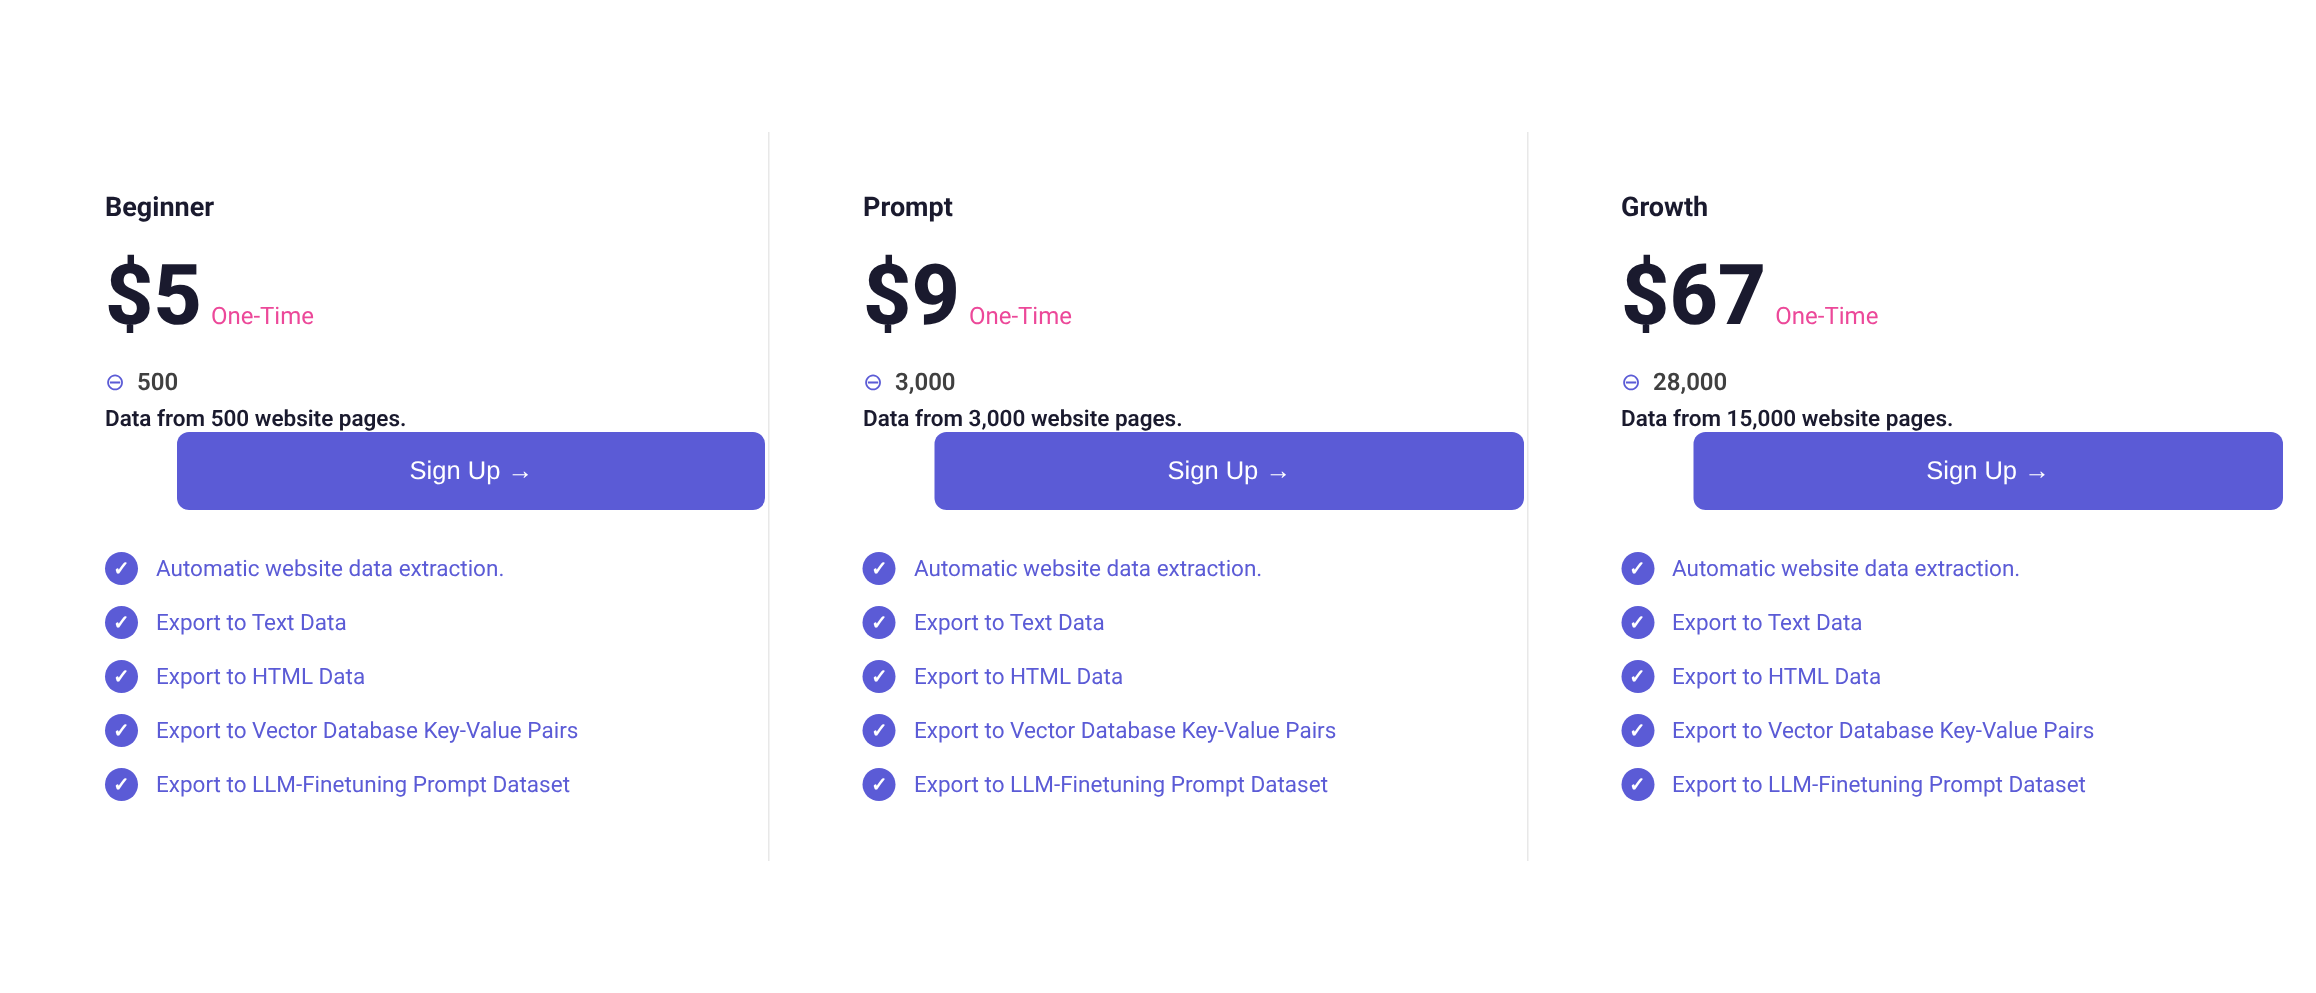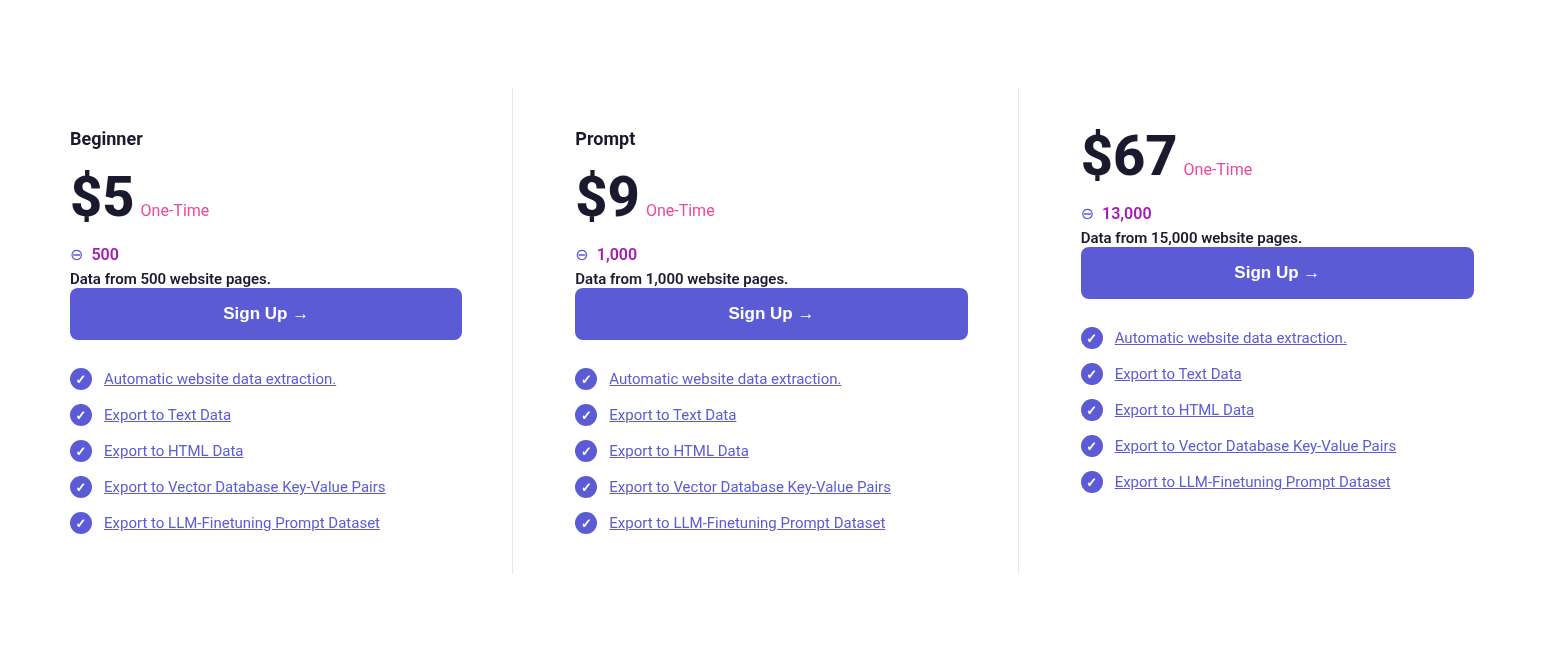--- a/index.html
+++ b/index.html
@@ -54,59 +54,59 @@
       display: flex;
       align-items: center;
       gap: 8px;
       margin-bottom: 6px;
     }
     .credits-icon {
       color: #5b5bd6;
       font-size: 16px;
     }
     .credits-amount {
-      color: #a21caf;
+      color: #404040;
       font-weight: 600;
       font-size: 16px;
     }
     .credits-desc {
       font-size: 15px;
       color: #1a1a2e;
       font-weight: 600;
     }
     .signup-btn {
       display: flex;
       align-items: center;
       justify-content: center;
       gap: 10px;
       width: 100%;
       padding: 16px 24px;
       background: #5b5bd6;
       color: #fff;
       border: none;
       border-radius: 8px;
       font-size: 17px;
-      font-weight: 700;
+      font-weight: 400;
       cursor: pointer;
       margin-bottom: 28px;
       transition: background 0.2s;
+      margin-left: 48px;
     }
     .features-list {
       list-style: none;
       display: flex;
       flex-direction: column;
       gap: 14px;
     }
     .feature-item {
       display: flex;
       align-items: center;
       gap: 12px;
       font-size: 15px;
       color: #5b5bd6;
-      text-decoration: underline;
     }
     .check-icon {
       width: 22px;
       height: 22px;
       background: #5b5bd6;
       border-radius: 50%;
       display: flex;
       align-items: center;
       justify-content: center;
       flex-shrink: 0;
@@ -164,23 +164,23 @@
       </ul>
     </div>
     <div class="pricing-card">
       <div class="plan-name">Prompt</div>
       <div class="price-row">
         <span class="price-amount">$9</span>
         <span class="price-period">One-Time</span>
       </div>
       <div class="credits-row">
         <span class="credits-icon">⊖</span>
-        <span class="credits-amount">1,000</span>
-      </div>
-      <div class="credits-desc">Data from 1,000 website pages.</div>
+        <span class="credits-amount">3,000</span>
+      </div>
+      <div class="credits-desc">Data from 3,000 website pages.</div>
       <button class="signup-btn">Sign Up →</button>
       <ul class="features-list">
 
           <li class="feature-item">
             <span class="check-icon"></span>
             <span>Automatic website data extraction.</span>
           </li>
 
           <li class="feature-item">
             <span class="check-icon"></span>
@@ -198,27 +198,28 @@
           </li>
 
           <li class="feature-item">
             <span class="check-icon"></span>
             <span>Export to LLM-Finetuning Prompt Dataset</span>
           </li>
 
       </ul>
     </div>
     <div class="pricing-card">
+      <div class="plan-name">Growth</div>
       <div class="price-row">
         <span class="price-amount">$67</span>
         <span class="price-period">One-Time</span>
       </div>
       <div class="credits-row">
         <span class="credits-icon">⊖</span>
-        <span class="credits-amount">13,000</span>
+        <span class="credits-amount">28,000</span>
       </div>
       <div class="credits-desc">Data from 15,000 website pages.</div>
       <button class="signup-btn">Sign Up →</button>
       <ul class="features-list">
 
           <li class="feature-item">
             <span class="check-icon"></span>
             <span>Automatic website data extraction.</span>
           </li>
 

